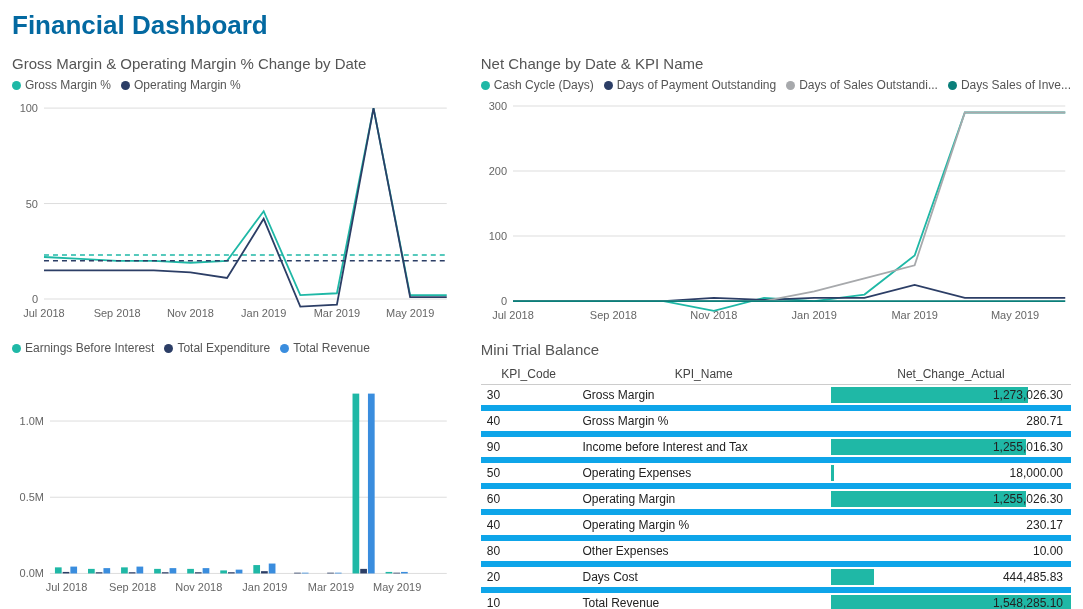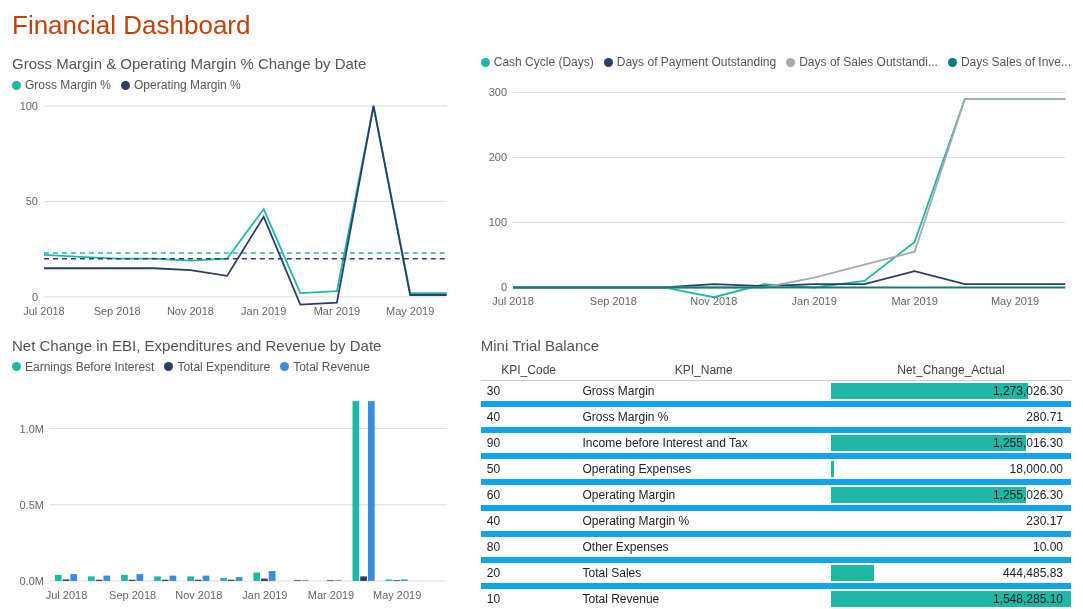--- a/index.html
+++ b/index.html
@@ -7,22 +7,22 @@
     font-family: "Segoe UI", Arial, sans-serif;
     background: #fff;
     color: #222;
     width: 1083px;
     height: 609px;
     padding: 10px 12px;
     overflow: hidden;
   }
   .page-title {
     font-size: 26px;
-    font-weight: 400;
-    color: #c2410c;
+    font-weight: 700;
+    color: #0369a1;
     margin-bottom: 14px;
   }
   .grid {
     display: grid;
     grid-template-columns: 1fr 1fr;
     grid-template-rows: 1fr 1fr;
     gap: 16px 28px;
     height: 540px;
   }
   .panel {
@@ -136,20 +136,21 @@
           <text x="325.0909090909091" y="215" text-anchor="middle" class="axis-label">Mar 2019</text>
           <text x="398.3636363636364" y="215" text-anchor="middle" class="axis-label">May 2019</text>
           <polyline points="32,154.98 68.63636363636364,156.89 105.27272727272728,158.8 141.9090909090909,158.8 178.54545454545456,160.71 215.1818181818182,158.8 251.8181818181818,109.14 288.45454545454544,193.18 325.0909090909091,191.27 361.72727272727275,6 398.3636363636364,193.18 435,193.18" fill="none" stroke="#1fb8a6" stroke-width="1.8"></polyline>
           <line x1="32" x2="435" y1="153.07" y2="153.07" stroke="#1fb8a6" stroke-width="1.5" stroke-dasharray="5 4"></line>
           <polyline points="32,168.35 68.63636363636364,168.35 105.27272727272728,168.35 141.9090909090909,168.35 178.54545454545456,170.26 215.1818181818182,175.99 251.8181818181818,116.78 288.45454545454544,204.64 325.0909090909091,202.73 361.72727272727275,6 398.3636363636364,195.09 435,195.09" fill="none" stroke="#2c3e66" stroke-width="1.8"></polyline>
           <line x1="32" x2="435" y1="158.8" y2="158.8" stroke="#2c3e66" stroke-width="1.5" stroke-dasharray="5 4"></line>
         </svg></div>
   </div>
 
   <div class="panel">
+    <div class="panel-title">Net Change by Date &amp; KPI Name</div>
     <div class="legend">
       <span class="legend-item">
           <span class="swatch" style="background:#1fb8a6"></span>
           <span>Cash Cycle (Days)</span>
         </span>
       <span class="legend-item">
           <span class="swatch" style="background:#2c3e66"></span>
           <span>Days of Payment Outstanding</span>
         </span>
       <span class="legend-item">
@@ -177,21 +178,20 @@
           <text x="433.45454545454544" y="219" text-anchor="middle" class="axis-label">Mar 2019</text>
           <text x="533.8181818181818" y="219" text-anchor="middle" class="axis-label">May 2019</text>
           <polyline points="32,201 82.18181818181819,201 132.36363636363637,201 182.54545454545453,201 232.72727272727272,210.75 282.9090909090909,197.75 333.09090909090907,201 383.27272727272725,194.5 433.45454545454544,155.5 483.6363636363637,12.5 533.8181818181818,12.5 584,12.5" fill="none" stroke="#1fb8a6" stroke-width="1.8"></polyline>
           <polyline points="32,201 82.18181818181819,201 132.36363636363637,201 182.54545454545453,201 232.72727272727272,197.75 282.9090909090909,199.7 333.09090909090907,197.75 383.27272727272725,197.75 433.45454545454544,184.75 483.6363636363637,197.75 533.8181818181818,197.75 584,197.75" fill="none" stroke="#2c3e66" stroke-width="1.8"></polyline>
           <polyline points="32,201 82.18181818181819,201 132.36363636363637,201 182.54545454545453,201 232.72727272727272,201 282.9090909090909,201 333.09090909090907,191.25 383.27272727272725,178.25 433.45454545454544,165.25 483.6363636363637,12.5 533.8181818181818,12.5 584,12.5" fill="none" stroke="#a7a9ac" stroke-width="1.8"></polyline>
           <polyline points="32,201 82.18181818181819,201 132.36363636363637,201 182.54545454545453,201 232.72727272727272,201 282.9090909090909,201 333.09090909090907,201 383.27272727272725,201 433.45454545454544,201 483.6363636363637,201 533.8181818181818,201 584,201" fill="none" stroke="#0a7f7a" stroke-width="1.8"></polyline>
         </svg></div>
   </div>
 
   <div class="panel">
-    <div class="panel-title">Net Change in EBI, Expenditures and Revenue by Date</div>
     <div class="legend">
       <span class="legend-item">
           <span class="swatch" style="background:#1fb8a6"></span>
           <span>Earnings Before Interest</span>
         </span>
       <span class="legend-item">
           <span class="swatch" style="background:#2c3e66"></span>
           <span>Total Expenditure</span>
         </span>
       <span class="legend-item">
@@ -313,21 +313,21 @@
           <tr>
             <td>80</td>
             <td>Other Expenses</td>
             <td class="barcell">
               <div class="barbg" style="width: 0.0006458%;"></div>
               <span class="barlabel">10.00</span>
             </td>
           </tr>
           <tr>
             <td>20</td>
-            <td>Total Sales</td>
+            <td>Days Cost</td>
             <td class="barcell">
               <div class="barbg" style="width: 17.7783%;"></div>
               <span class="barlabel">444,485.83</span>
             </td>
           </tr>
           <tr>
             <td>10</td>
             <td>Total Revenue</td>
             <td class="barcell">
               <div class="barbg" style="width: 100%;"></div>

